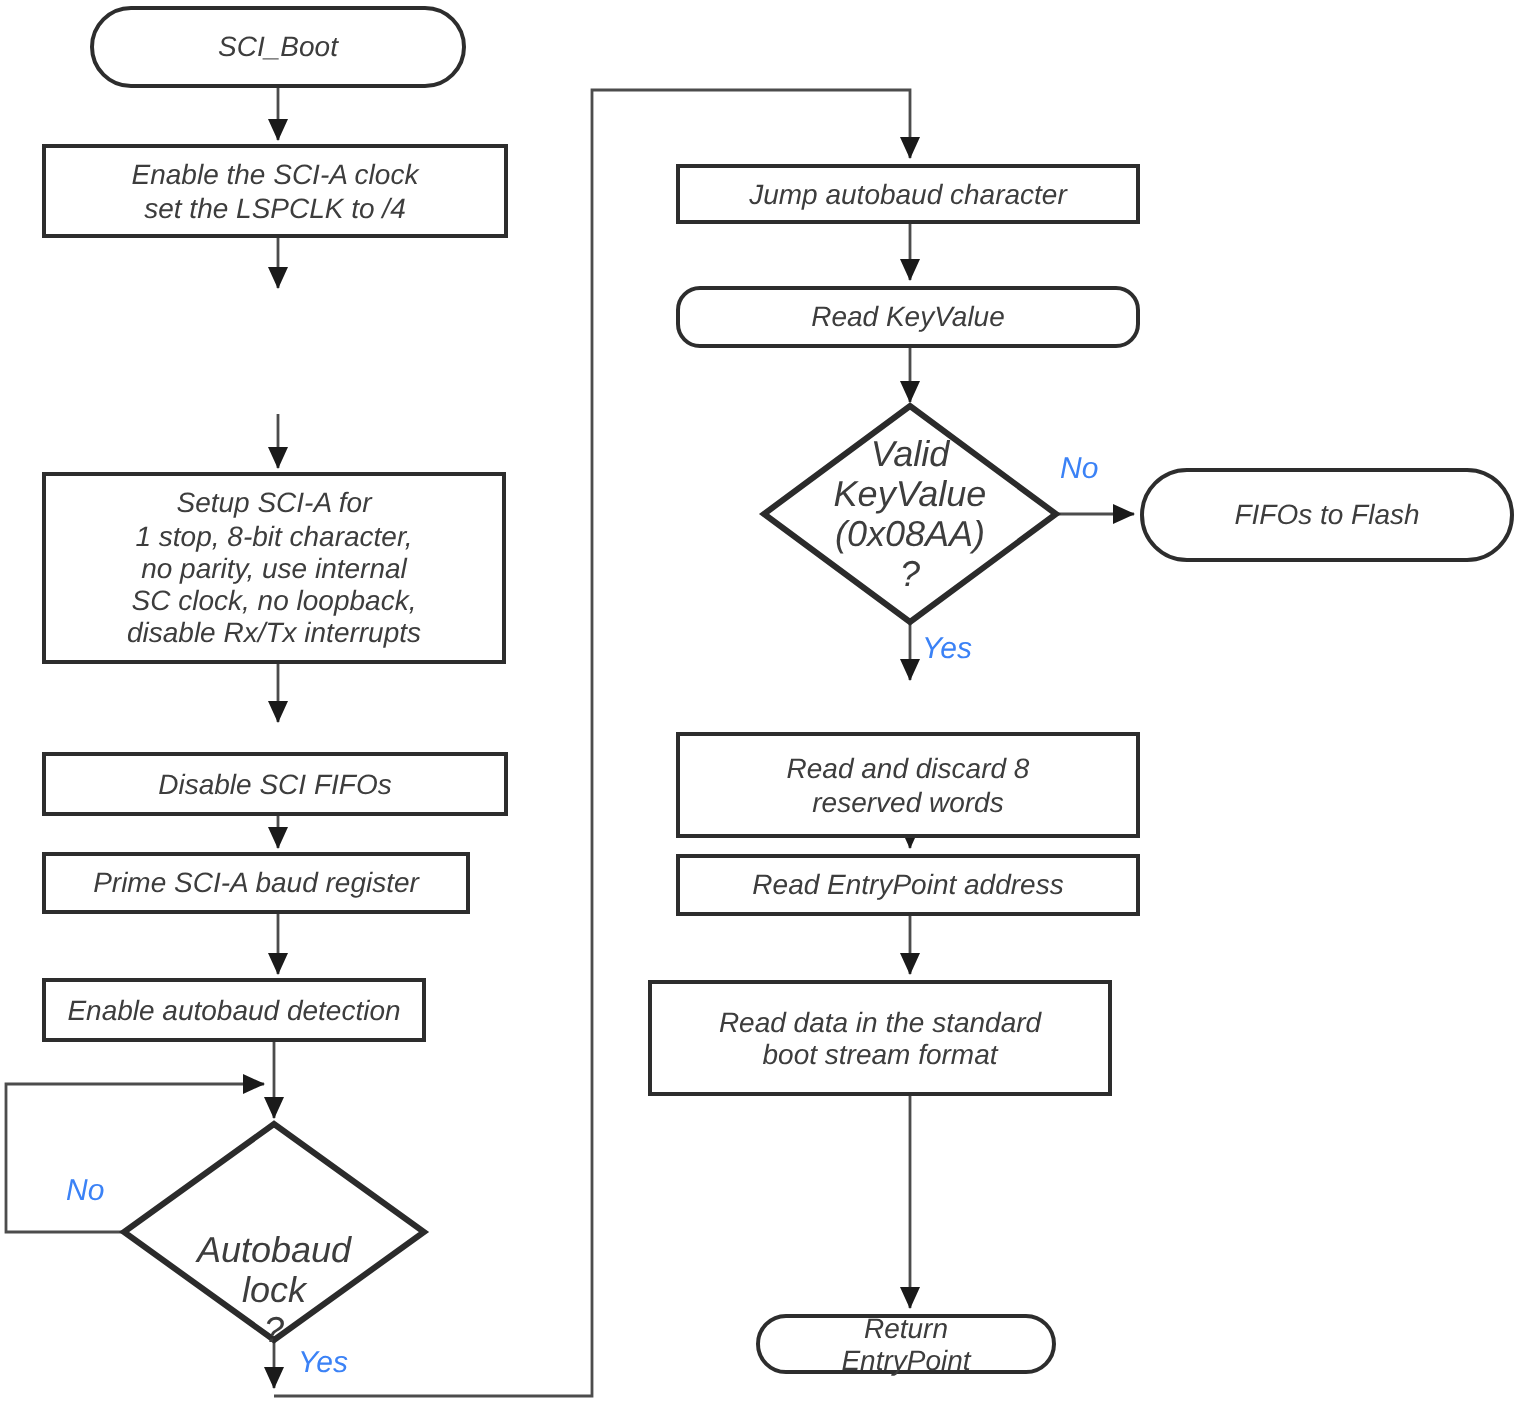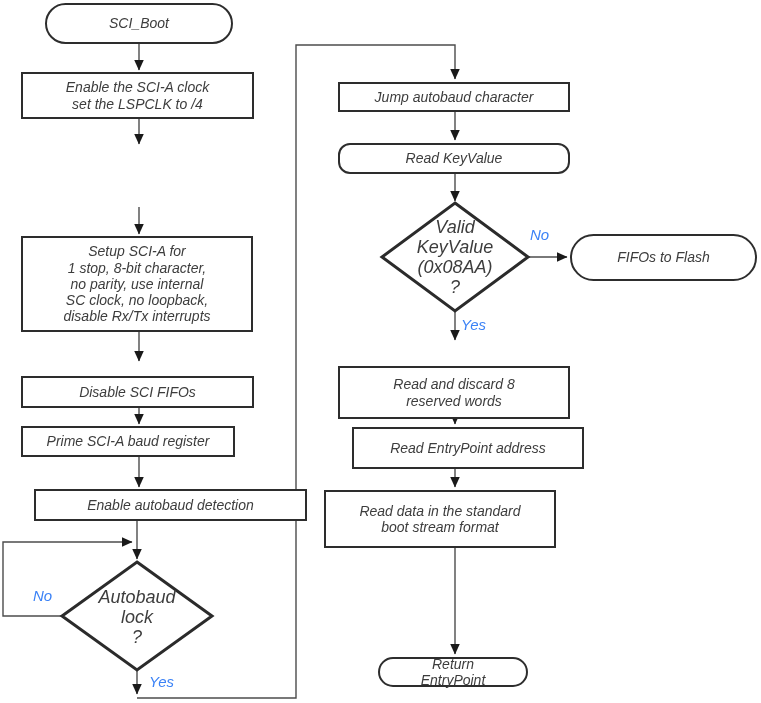--- a/index.html
+++ b/index.html
@@ -97,23 +97,23 @@
   <div class="node" style="left:21px; top:236px; width:232px; height:96px;">Setup SCI-A for
 1 stop, 8-bit character,
 no parity, use internal
 SC clock, no loopback,
 disable Rx/Tx interrupts</div>
 
   <div class="node" style="left:21px; top:358px; width:233px; height:32px;margin-top:18px;">Disable SCI FIFOs</div>
 
   <div class="node" style="left:21px; top:426px; width:214px; height:31px;">Prime SCI-A baud register</div>
 
-  <div class="node" style="left:21px; top:489px; width:273px; height:32px;margin-left:13px;">Enable autobaud detection</div>
+  <div class="node" style="left:21px; top:489px; width:192px; height:32px;">Enable autobaud detection</div>
 
-  <div class="diamond-label" style="left:77px; top:592px; width:120px; height:50px;">Autobaud
+  <div class="diamond-label" style="left:77px; top:620px; width:120px; height:50px;">Autobaud
 lock
 ?</div>
 
   <div class="branch-label" style="left:33px; top:587px;">No</div>
 
   <div class="branch-label" style="left:149px; top:673px;">Yes</div>
 
   <div class="node" style="left:338px; top:82px; width:232px; height:30px;">Jump autobaud character</div>
 
   <div class="node" style="left:338px; top:143px; width:232px; height:31px;border-radius:12px;">Read KeyValue</div>
@@ -125,21 +125,21 @@
 
   <div class="branch-label" style="left:530px; top:226px;">No</div>
 
   <div class="branch-label" style="left:461px; top:316px;">Yes</div>
 
   <div class="node terminal" style="left:570px; top:234px; width:187px; height:47px;">FIFOs to Flash</div>
 
   <div class="node" style="left:338px; top:343px; width:232px; height:53px;margin-top:23px;">Read and discard 8
 reserved words</div>
 
-  <div class="node" style="left:338px; top:427px; width:232px; height:42px;margin-left:14px;">Read EntryPoint address</div>
+  <div class="node" style="left:338px; top:427px; width:232px; height:31px;">Read EntryPoint address</div>
 
   <div class="node" style="left:324px; top:490px; width:232px; height:58px;">Read data in the standard
 boot stream format</div>
 
   <div class="node terminal" style="left:378px; top:657px; width:150px; height:30px;">Return
 EntryPoint</div>
 
 </div>
 
 </body></html>

